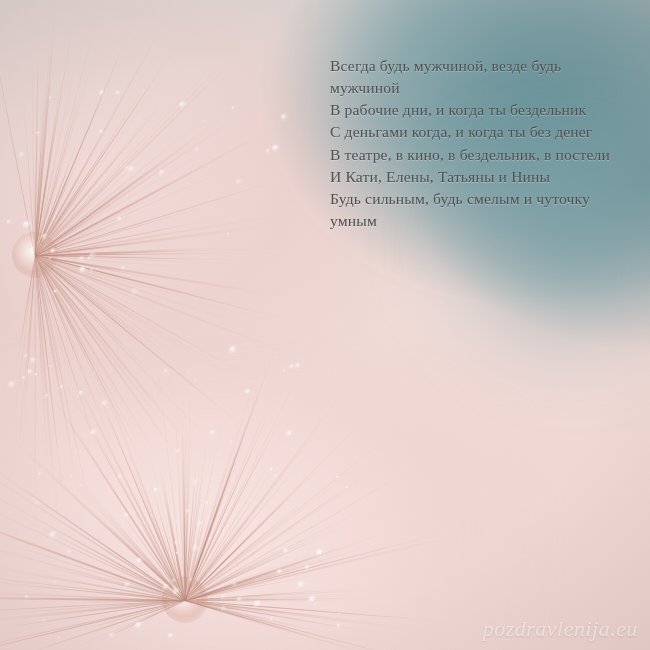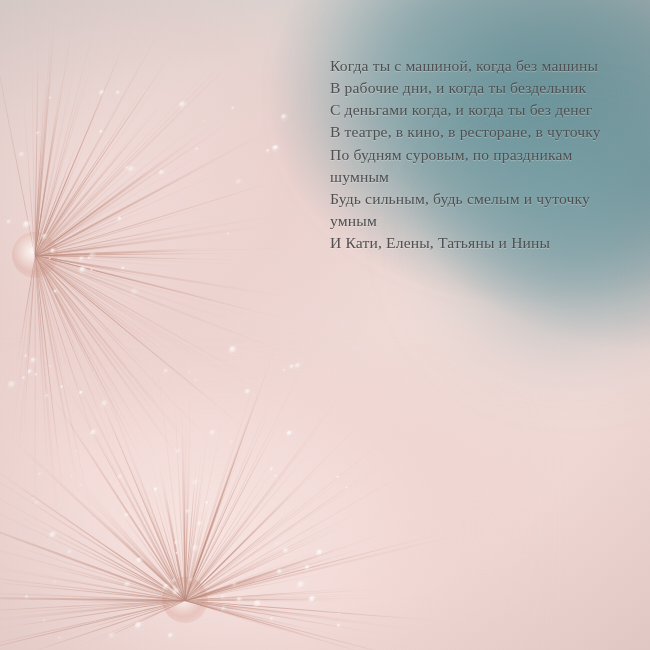--- a/index.html
+++ b/index.html
@@ -507,22 +507,22 @@
       <div class="drop" style="left: 91.9px; top: 270.3px; width: 2.6px; height: 2.6px; opacity: 0.7;"></div>
       <div class="drop" style="left: 339px; top: 613.5px; width: 1.8px; height: 1.8px; opacity: 0.66;"></div>
       <div class="drop" style="left: 337.9px; top: 477.4px; width: 2.3px; height: 2.3px; opacity: 0.86;"></div>
       <div class="drop" style="left: 156.4px; top: 489.5px; width: 4.8px; height: 4.8px; opacity: 0.93;"></div>
       <div class="drop" style="left: 231.6px; top: 442.2px; width: 3.7px; height: 3.7px; opacity: 0.39;"></div>
     </div>
 
   <div class="vignette"></div>
 
   <div id="poem">
-      <p class="line"> Когда ты с машиной, когда без машины</p>
+      <p class="line">Всегда будь мужчиной, везде будь мужчиной</p>
       <p class="line"> В рабочие дни, и когда ты бездельник</p>
       <p class="line"> С деньгами когда, и когда ты без денег</p>
-      <p class="line"> В театре, в кино, в ресторане, в чуточку</p>
-      <p class="line"> По будням суровым, по праздникам шумным</p>
+      <p class="line"> В театре, в кино, в бездельник, в постели</p>
+      <p class="line"> И Кати, Елены, Татьяны и Нины</p>
       <p class="line"> Будь сильным, будь смелым и чуточку умным</p>
-      <p class="line"> И Кати, Елены, Татьяны и Нины</p>
     </div>
 
+  <div id="watermark">pozdravlenija.eu</div>
 </div>
 
 </body></html>

